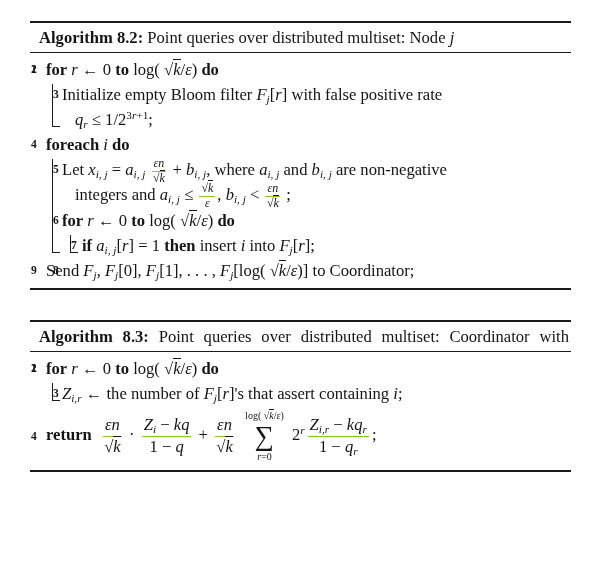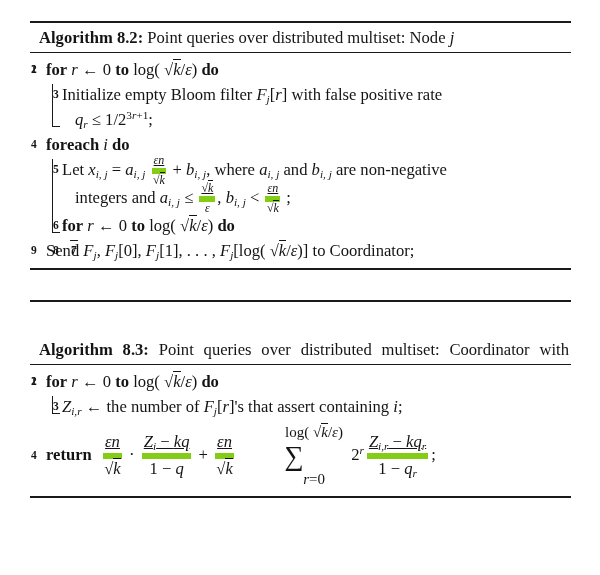--- a/index.html
+++ b/index.html
@@ -11,46 +11,46 @@
   sub { vertical-align:-0.25em; }
   sup { vertical-align:0.55em; }
 
   .page { position:absolute; left:30px; top:21px; width:541px; }
 
   .algo { border-top:2px solid #1a1a1a; border-bottom:2.2px solid #1a1a1a; }
   .algo-2 { margin-top:30px; }
 
   .cap { padding:3px 2px 3px 9px; border-bottom:1.8px solid #1a1a1a; }
   .cap-row { line-height:23px; }
-  .cap-row.just { text-align:justify; text-align-last:justify;margin-top:33px; }
+  .cap-row.just { text-align:justify; text-align-last:justify; }
 
   .abody { position:relative; padding:4px 0 5px 0; }
   .line { padding-left:16px; line-height:25px; }
   .row { line-height:25px; }
   .cont { padding-left:15px; }
   .num { position:absolute; left:1px; font-weight:bold; font-size:11.5px; }
 
   .lb { position:relative; margin-left:22px; padding-left:10px; }
   .lb .line, .lb .row { padding-left:0; }
   .lb .row.cont { padding-left:13px; }
   .lb::before { content:''; position:absolute; left:0; top:2px; bottom:5px; width:7px;
                 border-left:1.4px solid #1a1a1a; border-bottom:1.4px solid #1a1a1a; }
   .lb .lb { margin-left:8px; padding-left:12px; }
 
   .fr { display:inline-block; vertical-align:middle; text-align:center;
         font-size:12px; line-height:1.15; margin:-3px 2px; }
-  .ft { display:block; border-bottom:6px solid #84cc16; padding:0 2px;text-decoration:underline; }
+  .ft { display:block; border-bottom:1px solid #84cc16; padding:0 2px; }
   .fb { display:block; padding:0 1px; }
   .fr.big { font-size:16.6px; line-height:1.25; margin:0 3px; }
 
   .ov { border-top:1.1px solid #141414; }
 
   .sum { display:inline-flex; flex-direction:column; align-items:center;
          vertical-align:middle; margin:0 4px; line-height:1; }
-  .sum .lim { font-size:15px; line-height:1.25;margin-left:40px; }
+  .sum .lim { font-size:10px; line-height:1.25; }
   .sum .sg { font-size:27px; line-height:1.05; }
 
   .ret { position:relative; display:block; padding-left:16px; padding-top:4px;
          padding-bottom:2px; line-height:normal; }
   .ret .num { top:50%; margin-top:-6px; }
 </style>
 </head>
 <body>
 
 <div class="page">
@@ -89,20 +89,21 @@
           <div class="row">Let <i>x<sub>i, j</sub></i> = <i>a<sub>i, j</sub></i> <span class="fr"><span class="ft"><i>εn</i></span><span class="fb">√<span class="ov"><i>k</i></span></span></span> + <i>b<sub>i, j</sub></i>, where <i>a<sub>i, j</sub></i> and <i>b<sub>i, j</sub></i> are non-negative</div>
           <div class="row cont">integers and <i>a<sub>i, j</sub></i> ≤ <span class="fr"><span class="ft">√<span class="ov"><i>k</i></span></span><span class="fb"><i>ε</i></span></span>, <i>b<sub>i, j</sub></i> &lt; <span class="fr"><span class="ft"><i>εn</i></span><span class="fb">√<span class="ov"><i>k</i></span></span></span> ;</div>
         </div>
         <div class="line">
           <span class="num">6</span>
           <span><b>for</b> <i>r</i> ← 0 <b>to</b> log( √<span class="ov"><i>k</i></span>/<i>ε</i>) <b>do</b></span>
         </div>
         <div class="lb">
           <div class="line">
             <span class="num">7</span>
+            <span><b>if</b> <i>a<sub>i, j</sub></i>[<i>r</i>] = 1 <b>then</b> insert <i>i</i> into <i>F<sub>j</sub></i>[<i>r</i>];</span>
           </div>
         </div>
         <div class="line">
           <span class="num">8</span>
         </div>
       </div>
 
       <div class="line">
         <span class="num">9</span>
         <span>Send <i>F<sub>j</sub></i>, <i>F<sub>j</sub></i>[0], <i>F<sub>j</sub></i>[1], . . . , <i>F<sub>j</sub></i>[log( √<span class="ov"><i>k</i></span>/<i>ε</i>)] to Coordinator;</span>

